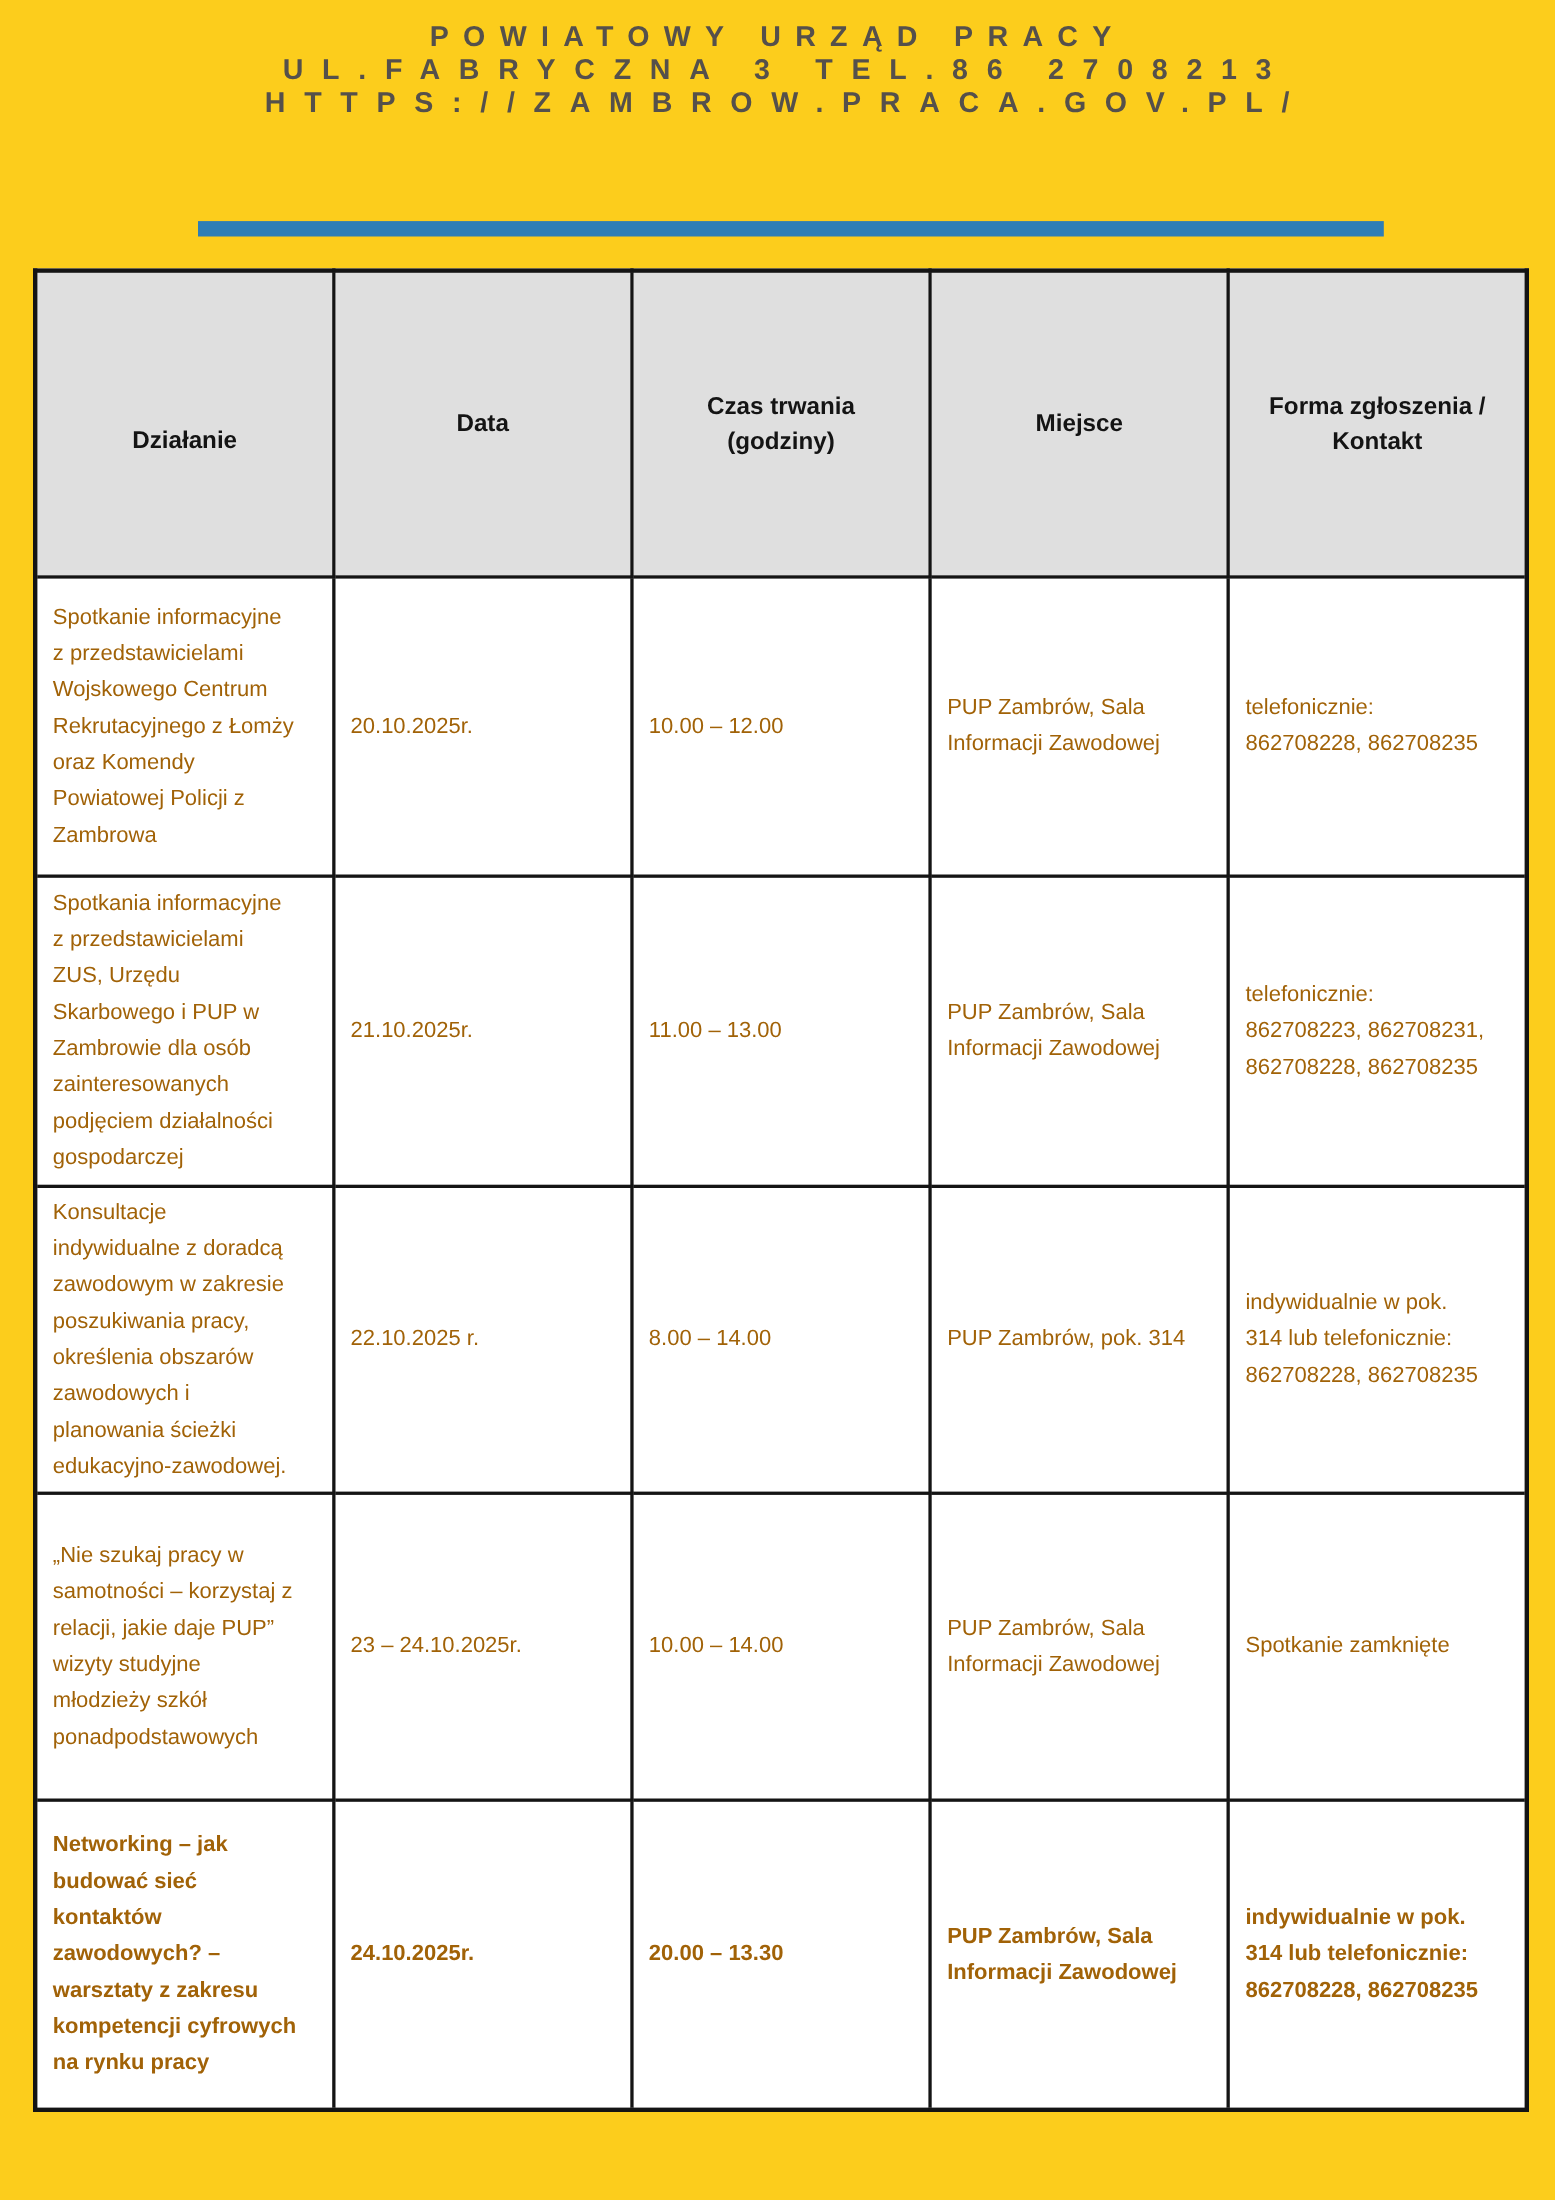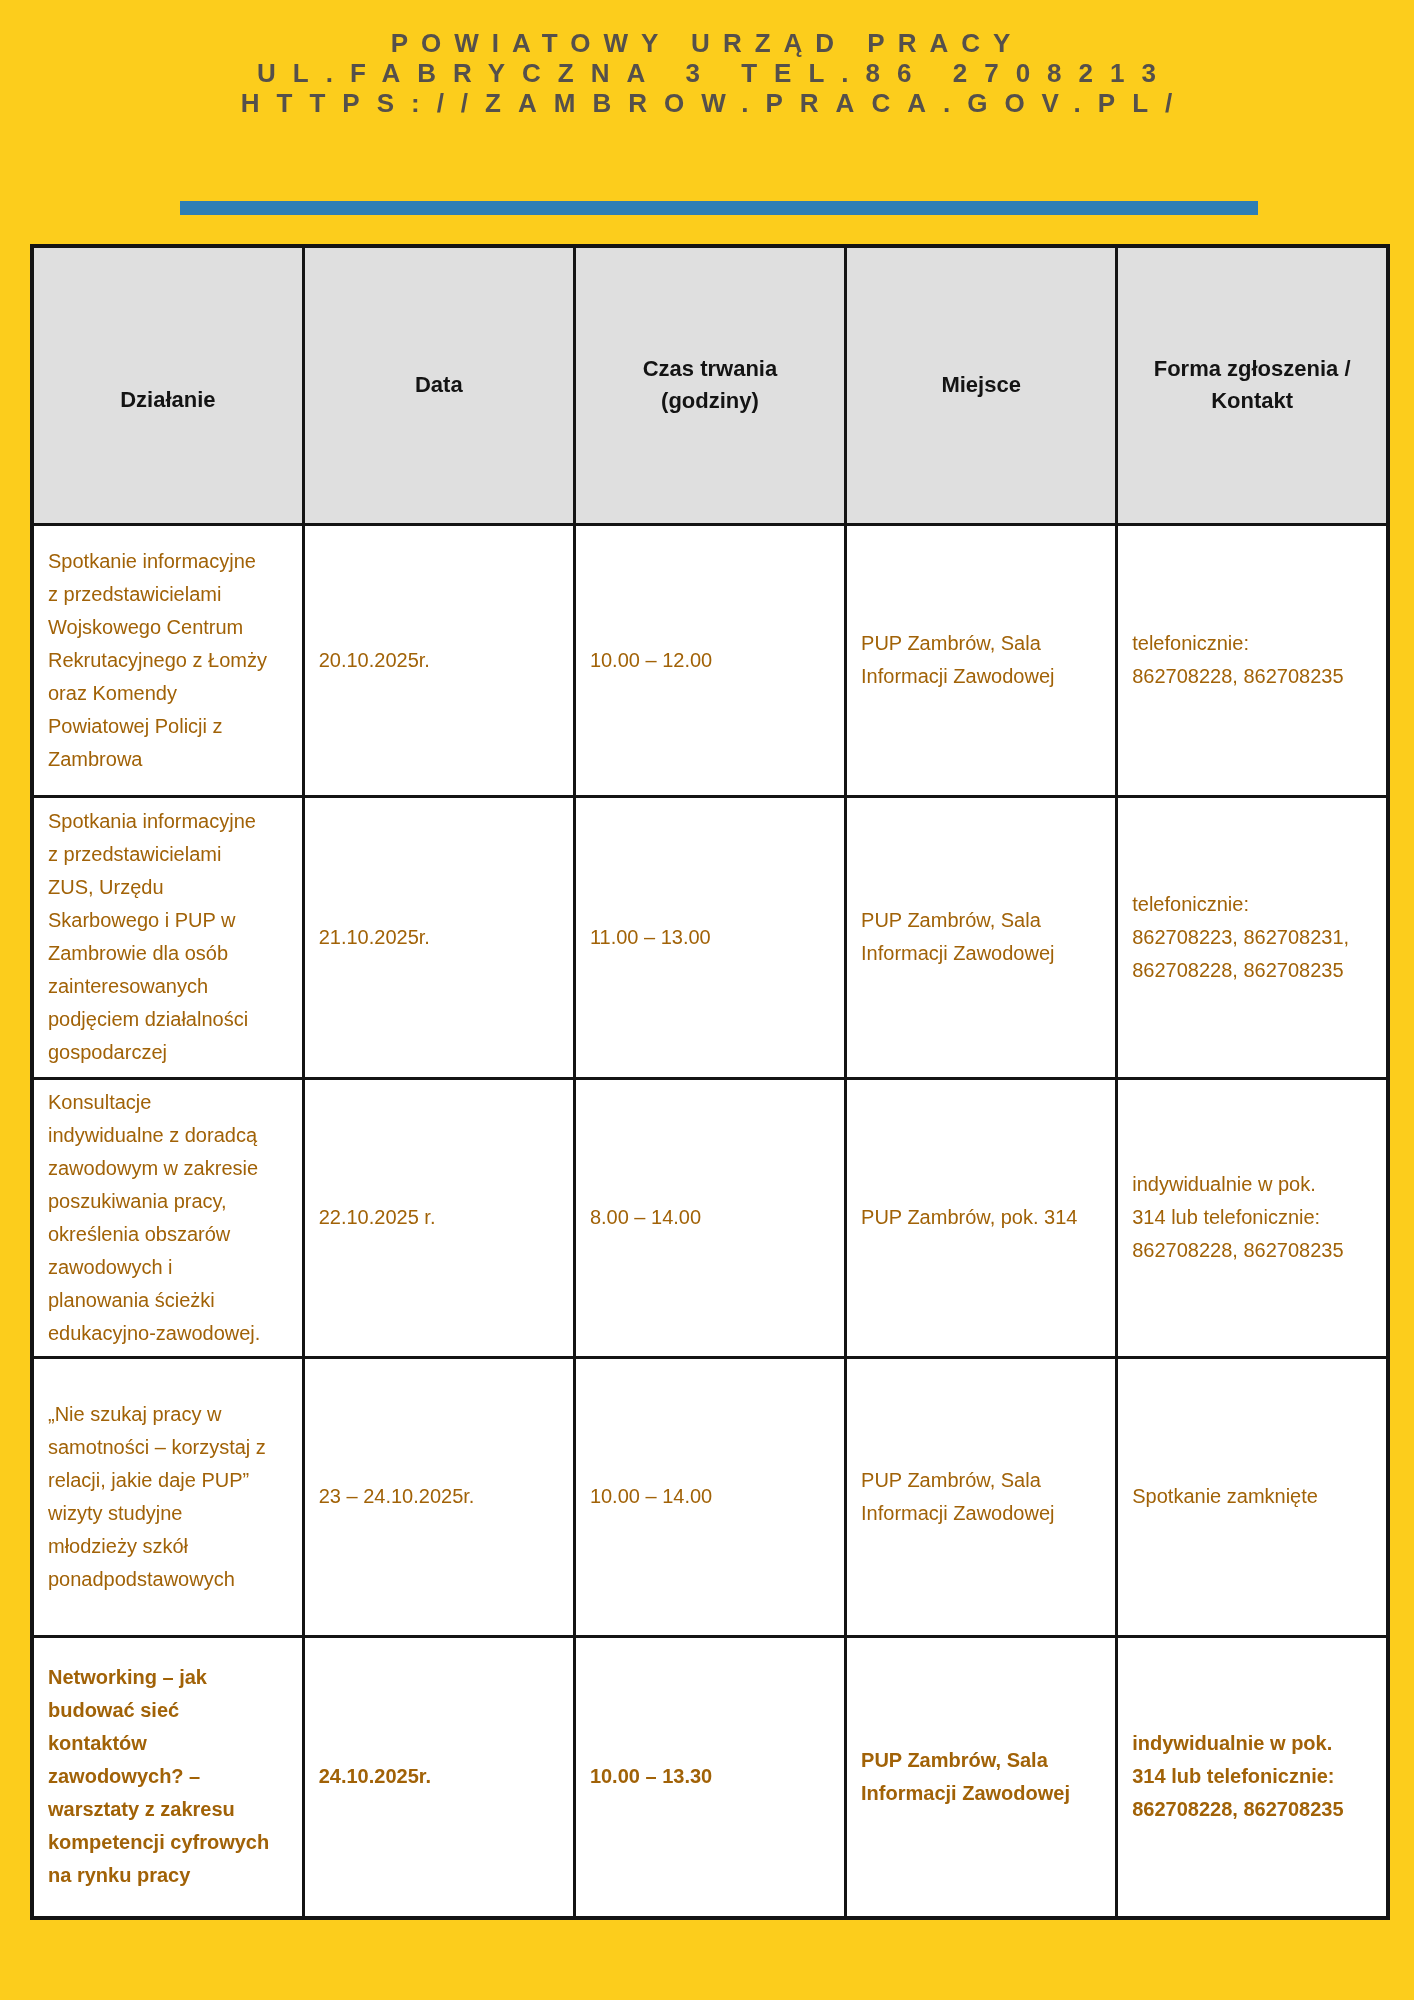--- a/index.html
+++ b/index.html
@@ -11,21 +11,21 @@
     font-family: "Liberation Sans", "DejaVu Sans", sans-serif;
   }
   .page {
     position: relative;
     width: 1414px;
     height: 2000px;
     overflow: hidden;
   }
   .letterhead {
     position: absolute;
-    top: 28px;
+    top: 18px;
     left: 0;
     width: 1414px;
     text-align: center;
     color: #55504B;
     font-weight: 700;
   }
   .hl {
     font-size: 26px;
     line-height: 30px;
     letter-spacing: 13px;
@@ -184,21 +184,21 @@
       </tr>
       <tr class="row-4">
         <td>Networking – jak
 budować sieć
 kontaktów
 zawodowych? –
 warsztaty z zakresu
 kompetencji cyfrowych
 na rynku pracy</td>
         <td>24.10.2025r.</td>
-        <td>10.00 – 13.30</td>
+        <td>20.00 – 13.30</td>
         <td>PUP Zambrów, Sala
 Informacji Zawodowej</td>
         <td>indywidualnie w pok.
 314 lub telefonicznie:
 862708228, 862708235</td>
       </tr>
     </tbody>
   </table>
 
 </div>

